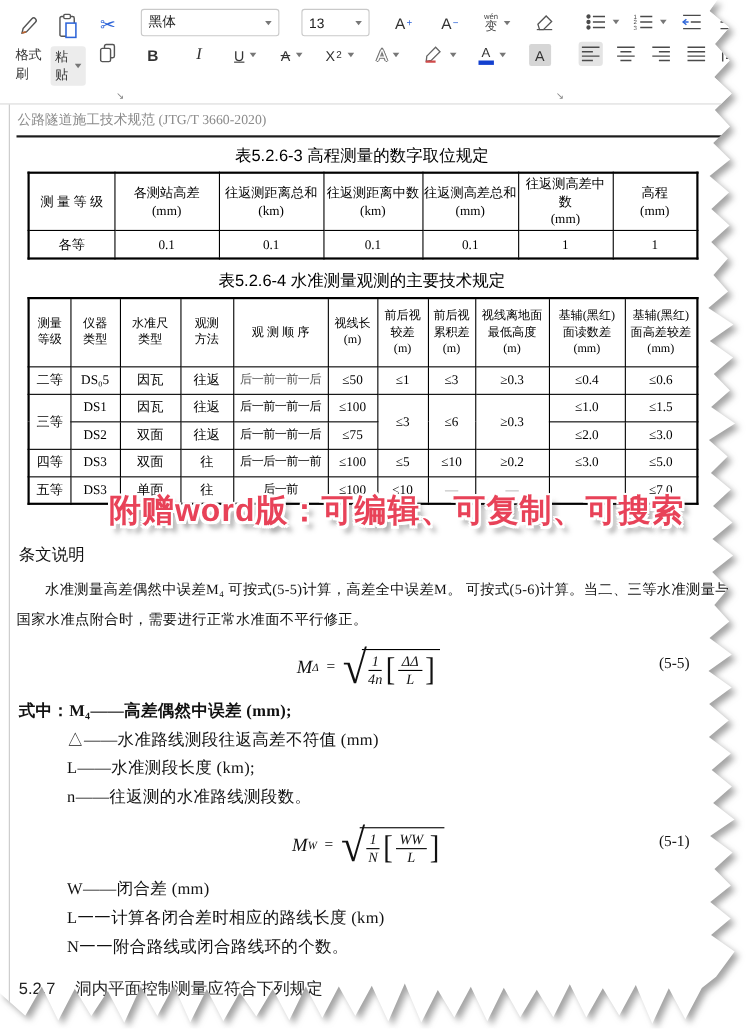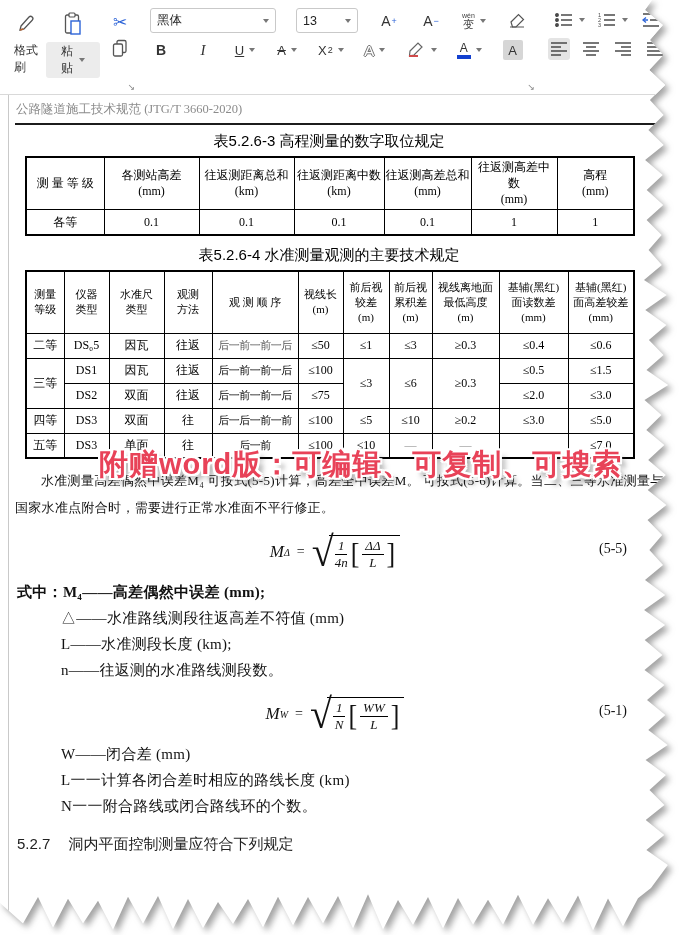--- a/index.html
+++ b/index.html
@@ -7,21 +7,21 @@
   .shadow-wrap{filter:drop-shadow(4px 4px 3px rgba(90,90,90,.55));width:679px;height:935px;}
   .sheet{position:relative;width:679px;height:935px;background:#fff;overflow:hidden;}
 
   
   .toolbar{height:94px;display:flex;align-items:stretch;background:#fff;border-bottom:1px solid #d9d9d9;}
   .tb-group{position:relative;display:flex;padding:7px 6px 4px 10px;}
   .tb-sep{width:1px;background:#e3e3e3;margin:6px 0;}
   .tb-bigbtn{display:flex;flex-direction:column;align-items:center;justify-content:flex-start;
     gap:3px;padding:2px 4px;border-radius:3px;cursor:pointer;color:#333;font-size:12px;}
   .tb-bigbtn .glyph{height:30px;display:flex;align-items:center;justify-content:center;}
-  .paste-label{background:#ececec;border-radius:3px;padding:1px 15px;display:flex;align-items:center;gap:2px;}
+  .paste-label{background:#ececec;border-radius:3px;padding:1px 4px;display:flex;align-items:center;gap:2px;}
   .cutcopy{display:flex;flex-direction:column;justify-content:flex-start;gap:6px;padding-top:4px;margin-left:4px;}
   .mini{width:24px;height:22px;display:flex;align-items:center;justify-content:center;border-radius:3px;cursor:pointer;}
   .launcher{position:absolute;right:3px;bottom:2px;font-size:9px;color:#888;}
   .fontgrp{display:flex;flex-direction:column;gap:6px;padding:8px 10px 4px 12px;position:relative;}
   .fg-row{display:flex;align-items:center;gap:20px;}
   .selectbox{display:flex;align-items:center;justify-content:space-between;border:1px solid #c9c9c9;
     border-radius:3px;height:23px;padding:0 6px;font-size:12.5px;color:#222;background:#fff;cursor:pointer;}
   .caret{width:0;height:0;border-left:3.5px solid transparent;border-right:3.5px solid transparent;
     border-top:4px solid #777;margin-left:4px;}
   .tbtn{min-width:22px;height:22px;display:flex;align-items:center;justify-content:center;
@@ -459,21 +459,21 @@
       <tr style="height:25px">
         <td rowspan="2">三等</td>
         <td>DS1</td>
         <td>因瓦</td>
         <td>往返</td>
         <td class="seq">后一前一前一后</td>
         <td>≤100</td>
         <td rowspan="2">≤3</td>
         <td rowspan="2">≤6</td>
         <td rowspan="2">≥0.3</td>
-        <td>≤0.5</td>
+        <td>≤1.0</td>
         <td>≤1.5</td>
       </tr>
       <tr style="height:25px">
         <td>DS2</td>
         <td>双面</td>
         <td>往返</td>
         <td class="seq">后一前一前一后</td>
         <td>≤75</td>
         <td>≤2.0</td>
         <td>≤3.0</td>
@@ -502,20 +502,21 @@
         <td class="dim">—</td>
         <td class="dim">—</td>
         <td></td>
         <td>≤7.0</td>
       </tr>
     </tbody>
         </table>
 
     <div class="banner">附赠word版：可编辑、可复制、可搜索</div>
 
+    <div class="sec-label">条文说明</div>
 
     <div class="body-para">水准测量高差偶然中误差M₄ 可按式(5-5)计算，高差全中误差M。 可按式(5-6)计算。当二、三等水准测量与国家水准点附合时，需要进行正常水准面不平行修正。</div>
 
     <div class="formula-row">
       <span class="mvar">M</span>
           <span class="msub">Δ</span>
       <span class="meq">=</span>
       <span class="sqrt">
         <span class="rsign">√</span>
         <span class="rbody">

